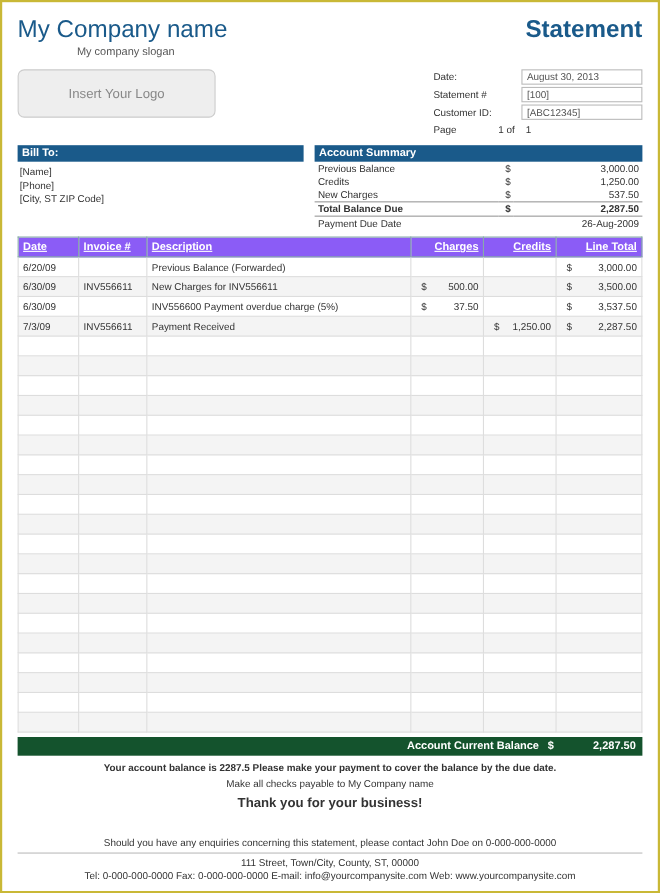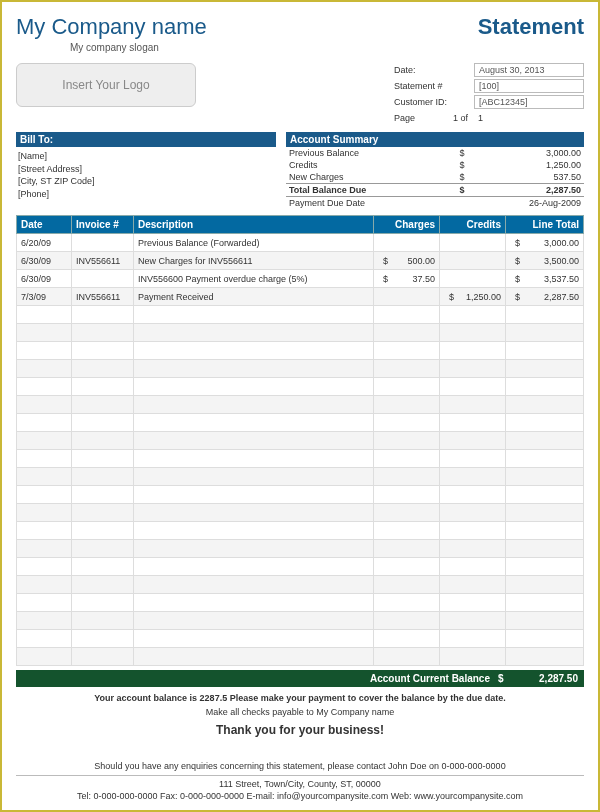--- a/index.html
+++ b/index.html
@@ -35,21 +35,21 @@
   .acct { flex:1; }
   .bar { background:#1a5a8a; color:#fff; font-weight:bold; padding:2px 4px; font-size:10px; }
   .billto-body { font-size:9px; color:#333; padding:3px 2px; line-height:1.4; }
   .acct-table { width:100%; font-size:9px; border-collapse:collapse; }
   .acct-table td { padding:1px 3px; }
   .acct-table .amt { text-align:right; white-space:nowrap; }
   .acct-table .cur { width:14px; text-align:right; }
   .acct-total td { font-weight:bold; border-top:1px solid #999; border-bottom:1px solid #999; }
   .acct-due td { }
   .grid { width:100%; border-collapse:collapse; margin-top:6px; table-layout:fixed; }
-  .grid th { background:#0369a1; color:#fff; font-size:10px; padding:3px 4px; text-align:left; border:1px solid #8aa; }
+  .grid th { background:#8b5cf6; color:#fff; font-size:10px; padding:3px 4px; text-align:left; border:1px solid #8aa;text-decoration:underline; }
   .grid th.amt, .grid td.amt { text-align:right; }
   .grid td { font-size:9px; padding:3px 4px; border-bottom:1px solid #ddd; border-left:1px solid #ddd; border-right:1px solid #ddd; height:18px; }
   .grid tbody tr:nth-child(even) td { background:#f4f4f4; }
   .col-date{width:55px;} .col-inv{width:62px;} .col-desc{width:auto;} .col-chg{width:66px;} .col-cr{width:66px;} .col-lt{width:78px;}
   .bal-bar { background:#14532d; color:#fff; font-weight:bold; display:flex; justify-content:flex-end; padding:3px 6px; font-size:10px; margin-top:4px; gap:8px; }
   .bal-bar .label{ }
   .bal-bar .cur{ width:12px; }
   .bal-bar .val{ width:60px; text-align:right; }
   .footer { text-align:center; margin-top:6px; font-size:9px; color:#333; }
   .footer .bold-note { font-weight:bold; margin-top:4px; }
@@ -99,23 +99,22 @@
       </div>
     </div>
   </div>
 </div>
 
 <div class="section-row">
   <div class="billto">
     <div class="bar">Bill To:</div>
     <div class="billto-body">
       <div>[Name]</div>
-      <div>[Street Address]</div>
+      <div>[Phone]</div>
       <div>[City, ST  ZIP Code]</div>
-      <div>[Phone]</div>
     </div>
   </div>
   <div class="acct">
     <div class="bar">Account Summary</div>
     <table class="acct-table">
       <tbody>
           <tr>
             <td>Previous Balance</td>
             <td class="cur">$</td>
             <td class="amt">3,000.00</td>

